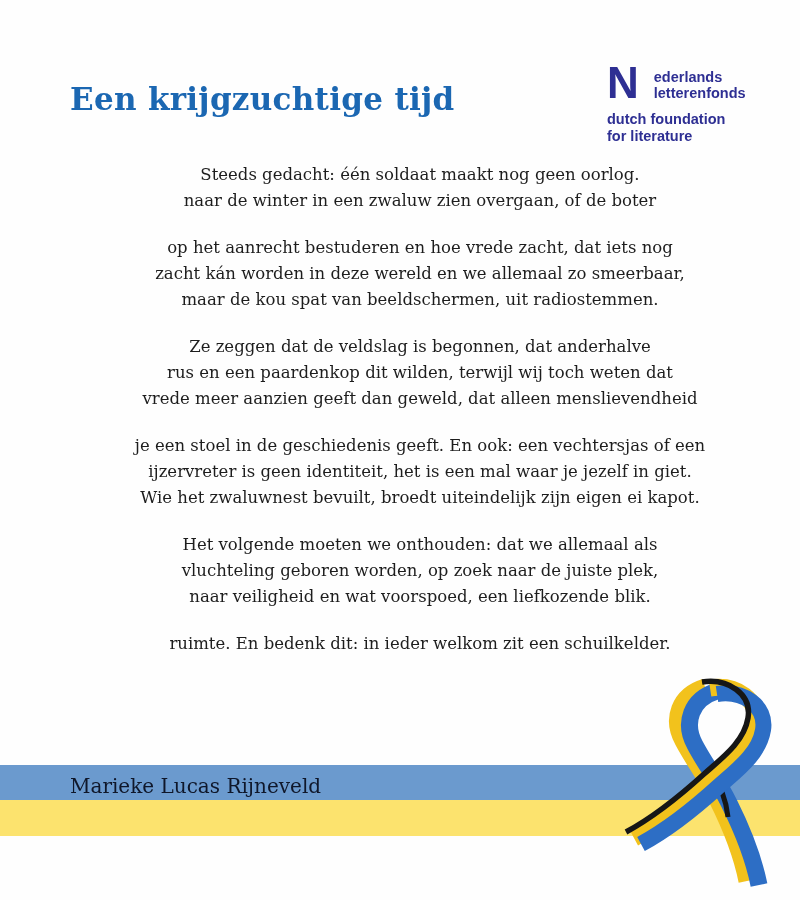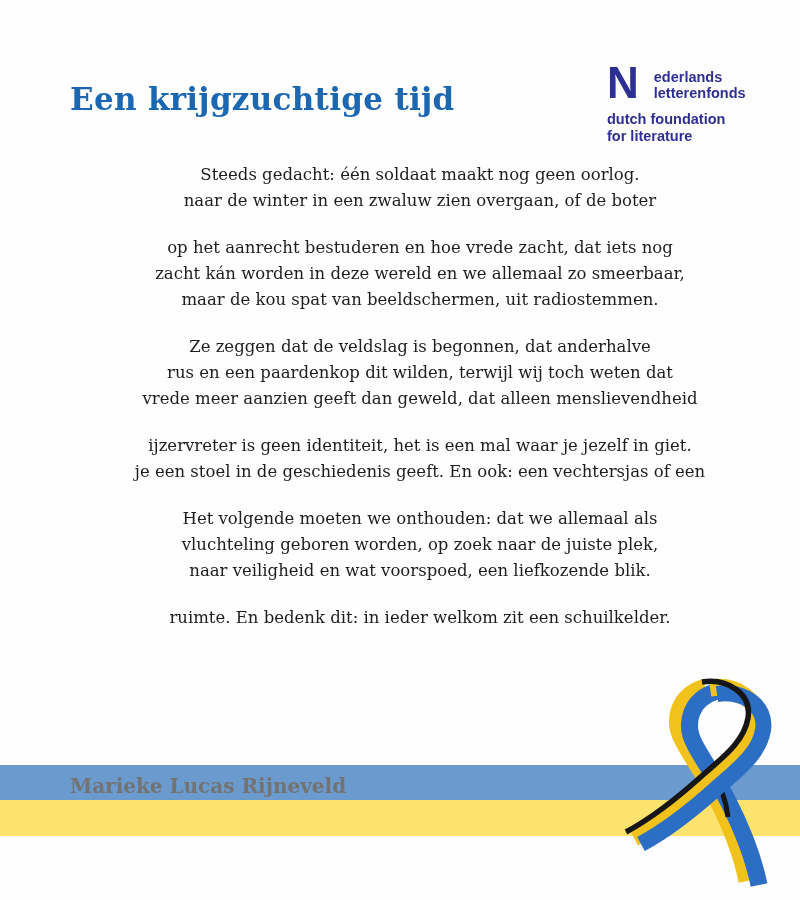--- a/index.html
+++ b/index.html
@@ -45,22 +45,22 @@
     width:800px; height:35px;
     background:#6b9ace;
   }
   .band-yellow {
     position:absolute; left:0; top:800px;
     width:800px; height:36px;
     background:#fce36e;
   }
   .author-name {
     position:absolute; left:70px; top:774px;
-    font-size:20px; font-weight:700;
-    color:#737373;
+    font-size:20px; font-weight:400;
+    color:#0f172a;
     white-space:nowrap;
     z-index:3;
   }
   .ribbon-svg {
     position:absolute; left:618px; top:676px;
     z-index:4;
   }
 </style>
 </head>
 <body>
@@ -96,22 +96,23 @@
       <div class="poem-line">maar de kou spat van beeldschermen, uit radiostemmen.</div>
     <p></p>
     <p class="stanza">
       </p>
       <div class="poem-line">Ze zeggen dat de veldslag is begonnen, dat anderhalve</div>
       <div class="poem-line">rus en een paardenkop dit wilden, terwijl wij toch weten dat</div>
       <div class="poem-line">vrede meer aanzien geeft dan geweld, dat alleen menslievendheid</div>
     <p></p>
     <p class="stanza">
       </p>
+      <div class="poem-line">je een stoel in de geschiedenis geeft. En ook: een vechtersjas of een</div>
       <div class="poem-line">ijzervreter is geen identiteit, het is een mal waar je jezelf in giet.</div>
-      <div class="poem-line">je een stoel in de geschiedenis geeft. En ook: een vechtersjas of een</div>
+      <div class="poem-line">Wie het zwaluwnest bevuilt, broedt uiteindelijk zijn eigen ei kapot.</div>
     <p></p>
     <p class="stanza">
       </p>
       <div class="poem-line">Het volgende moeten we onthouden: dat we allemaal als</div>
       <div class="poem-line">vluchteling geboren worden, op zoek naar de juiste plek,</div>
       <div class="poem-line">naar veiligheid en wat voorspoed, een liefkozende blik.</div>
     <p></p>
     <p class="stanza">
       </p>
       <div class="poem-line">ruimte. En bedenk dit: in ieder welkom zit een schuilkelder.</div>

